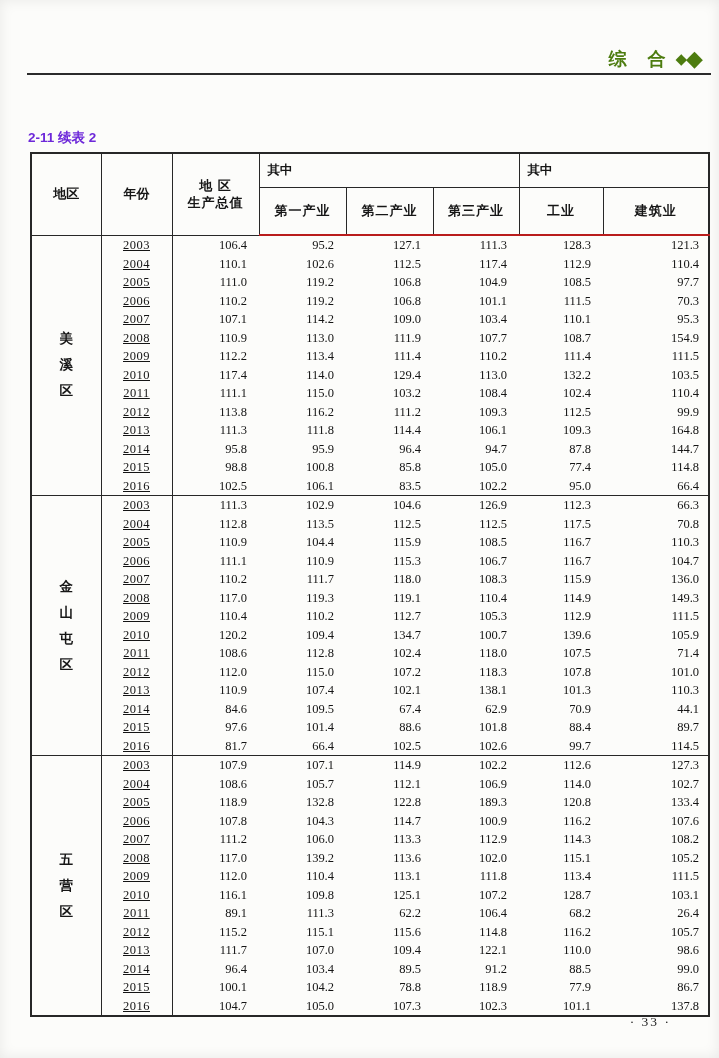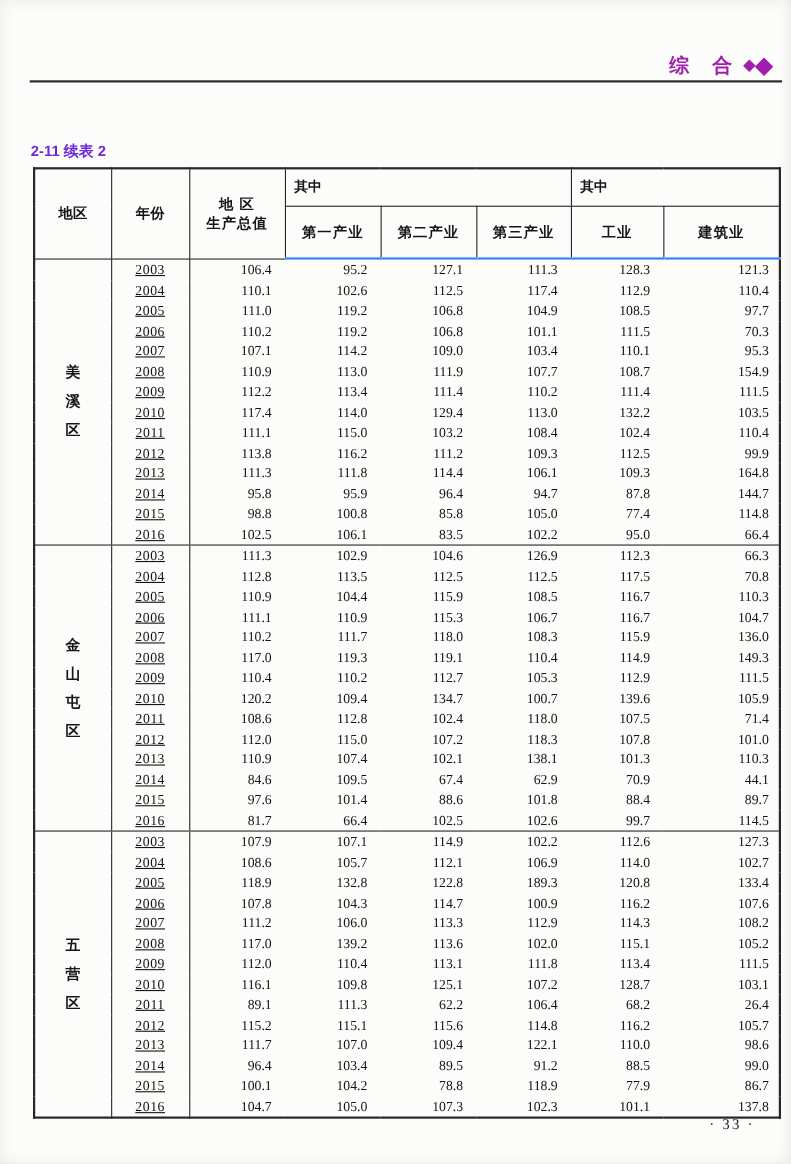--- a/index.html
+++ b/index.html
@@ -14,21 +14,21 @@
     background:#fcfcfa;
     color:#1b1b1b;
     overflow:hidden;
     box-shadow:inset 0 0 14px rgba(0,0,0,0.08);
   }
   
   .section-header{
     position:absolute;top:46px;right:16px;
     font-family:"Liberation Sans","DejaVu Sans",sans-serif;
     font-weight:bold;font-size:18px;letter-spacing:8px;
-    color:#a21caf;display:flex;align-items:center;
+    color:#4d7c0f;display:flex;align-items:center;
   }
   .section-header .d1{font-size:15px;letter-spacing:0;margin-left:2px;}
   .section-header .d2{font-size:22px;letter-spacing:0;margin-left:-1px;}
   .top-rule{
     position:absolute;top:73px;left:27px;right:8px;
     height:2px;background:#2b2b2b;
   }
   
   .table-title{
     position:absolute;top:129px;left:28px;
@@ -42,21 +42,21 @@
     border-collapse:collapse;
     table-layout:fixed;
   }
   table.stats{border:2px solid #272727;}
   thead th{
     border:1px solid #272727;
     font-family:"Liberation Sans","DejaVu Sans",sans-serif;
     font-weight:bold;font-size:13px;color:#161616;
     background:transparent;
   }
-  thead tr.r2 th{border-bottom:2px solid #3b82f6;}
+  thead tr.r2 th{border-bottom:2px solid #b91c1c;}
   th.among{
     text-align:left;padding:4px 0 4px 8px;height:25px;
     font-size:12.5px;
   }
   th.vhead{vertical-align:middle;text-align:center;}
   th.gdp div{line-height:17px;letter-spacing:1px;}
   thead tr.r2 th{height:44px;vertical-align:middle;text-align:center;letter-spacing:1px;}
   tbody{border-top:1.5px solid #272727;}
   tbody td{
     height:18.5px;line-height:18.5px;
@@ -74,21 +74,21 @@
     word-break:break-all;text-align:center;color:#161616;
   }
   td.year{
     border-right:1px solid #272727;
     text-align:center;letter-spacing:0.5px;text-decoration:underline;
   }
   td.num{text-align:right;padding-right:12px;}
   td.num.last{padding-right:9px;}
   
   .page-number{
-    position:absolute;top:1014px;right:33px;
+    position:absolute;top:1014px;right:48px;
     font-size:13.5px;color:#1a1a1a;letter-spacing:2px;
   }
 </style>
 </head>
 <body>
 
 <div class="page">
 
   <div class="section-header">
     <span>综 合</span>

